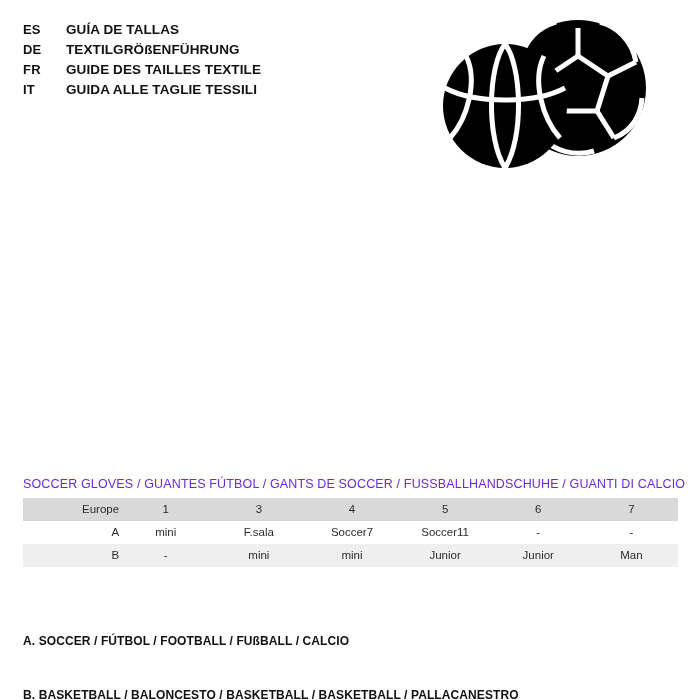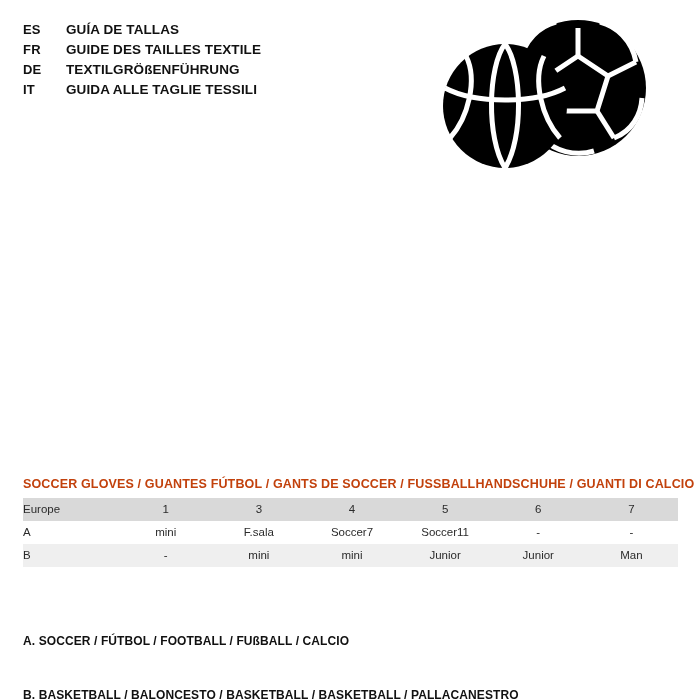--- a/index.html
+++ b/index.html
@@ -65,23 +65,23 @@
 
   
   .table-section {
     position: absolute;
     left: 23px;
     top: 477px;
     width: 655px;
   }
   .table-title {
     font-size: 12.5px;
-    font-weight: bold;
+    font-weight: normal;
     letter-spacing: 0.15px;
-    color: #c2410c;
+    color: #6d28d9;
     margin-bottom: 7px;
     white-space: nowrap;
   }
   table.size-table {
     border-collapse: collapse;
     width: 655px;
     table-layout: fixed;
   }
   table.size-table td,
   table.size-table th {
@@ -95,21 +95,21 @@
   table.size-table tr.header-row td {
     background: #d9d9d9;
   }
   table.size-table tr.row-odd td {
     background: #ffffff;
   }
   table.size-table tr.row-even td {
     background: #efefef;
   }
   table.size-table td.first-col {
-    text-align: left;
+    text-align: right;
   }
   col.c0 { width: 96px; }
   col.cx { width: 93px; }
 
   
   .footnotes {
     position: absolute;
     left: 23px;
     top: 594px;
     width: 655px;
@@ -128,26 +128,26 @@
 <body>
 
 <div class="page">
 
   <div class="legend">
     <div class="legend-row">
       <div class="legend-code">ES</div>
       <div class="legend-text">GUÍA DE TALLAS</div>
     </div>
     <div class="legend-row">
+      <div class="legend-code">DE</div>
+      <div class="legend-text">TEXTILGRÖßENFÜHRUNG</div>
+    </div>
+    <div class="legend-row">
       <div class="legend-code">FR</div>
       <div class="legend-text">GUIDE DES TAILLES TEXTILE</div>
-    </div>
-    <div class="legend-row">
-      <div class="legend-code">DE</div>
-      <div class="legend-text">TEXTILGRÖßENFÜHRUNG</div>
     </div>
     <div class="legend-row">
       <div class="legend-code">IT</div>
       <div class="legend-text">GUIDA ALLE TAGLIE TESSILI</div>
     </div>
   </div>
 
   <div class="balls">
     <svg width="240" height="170" viewBox="0 0 240 170" xmlns="http://www.w3.org/2000/svg">
 

